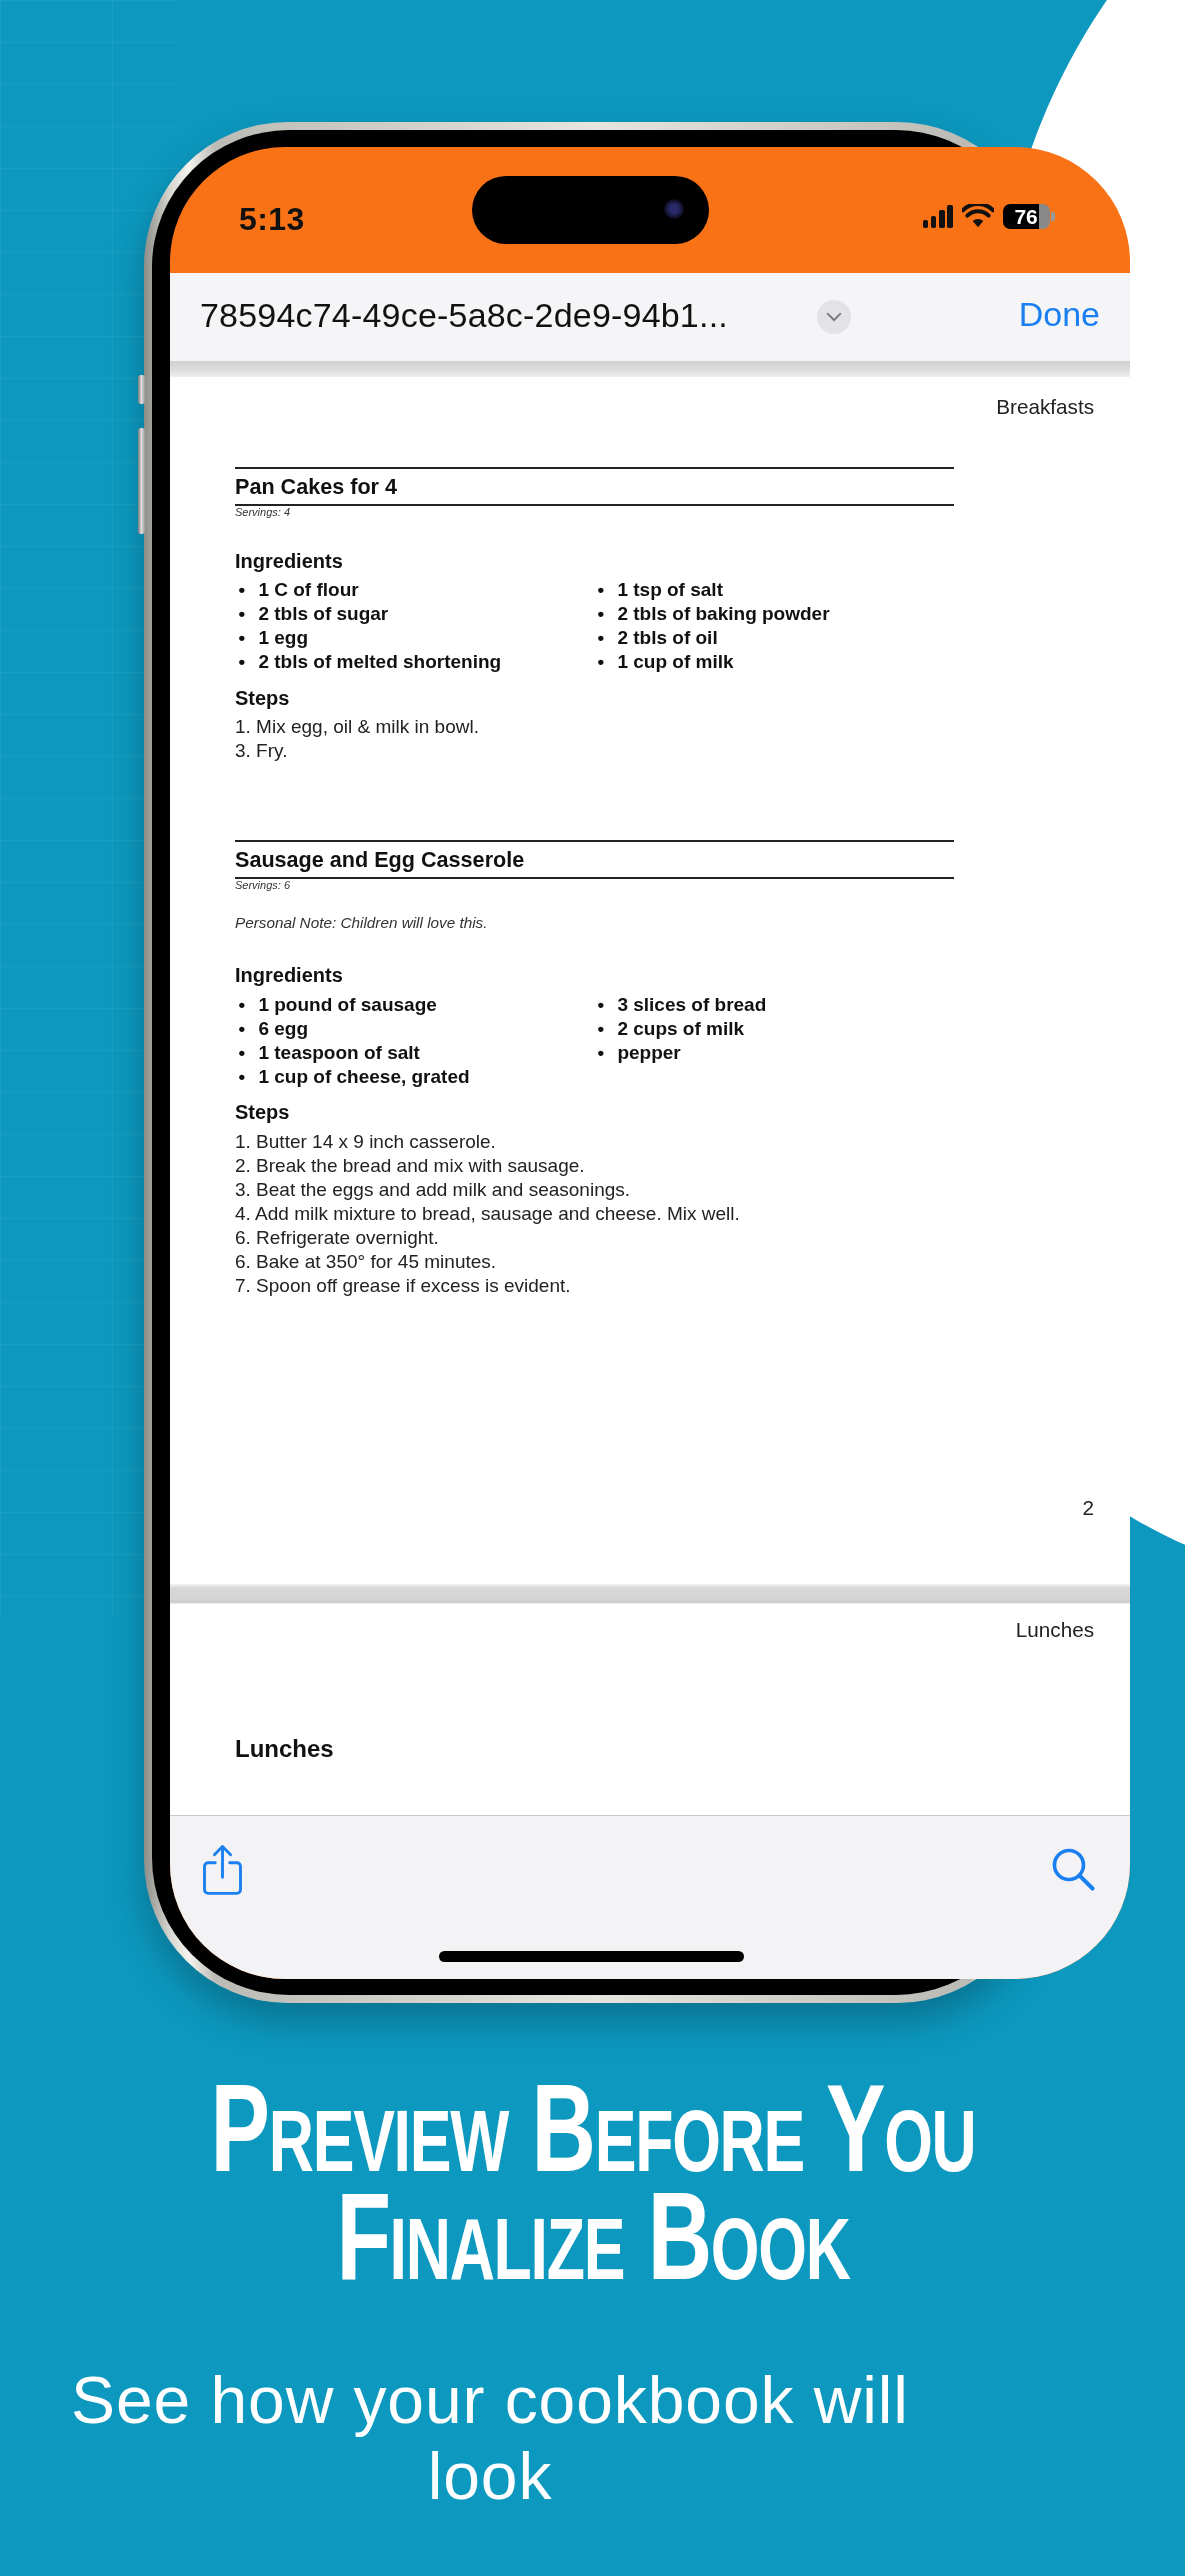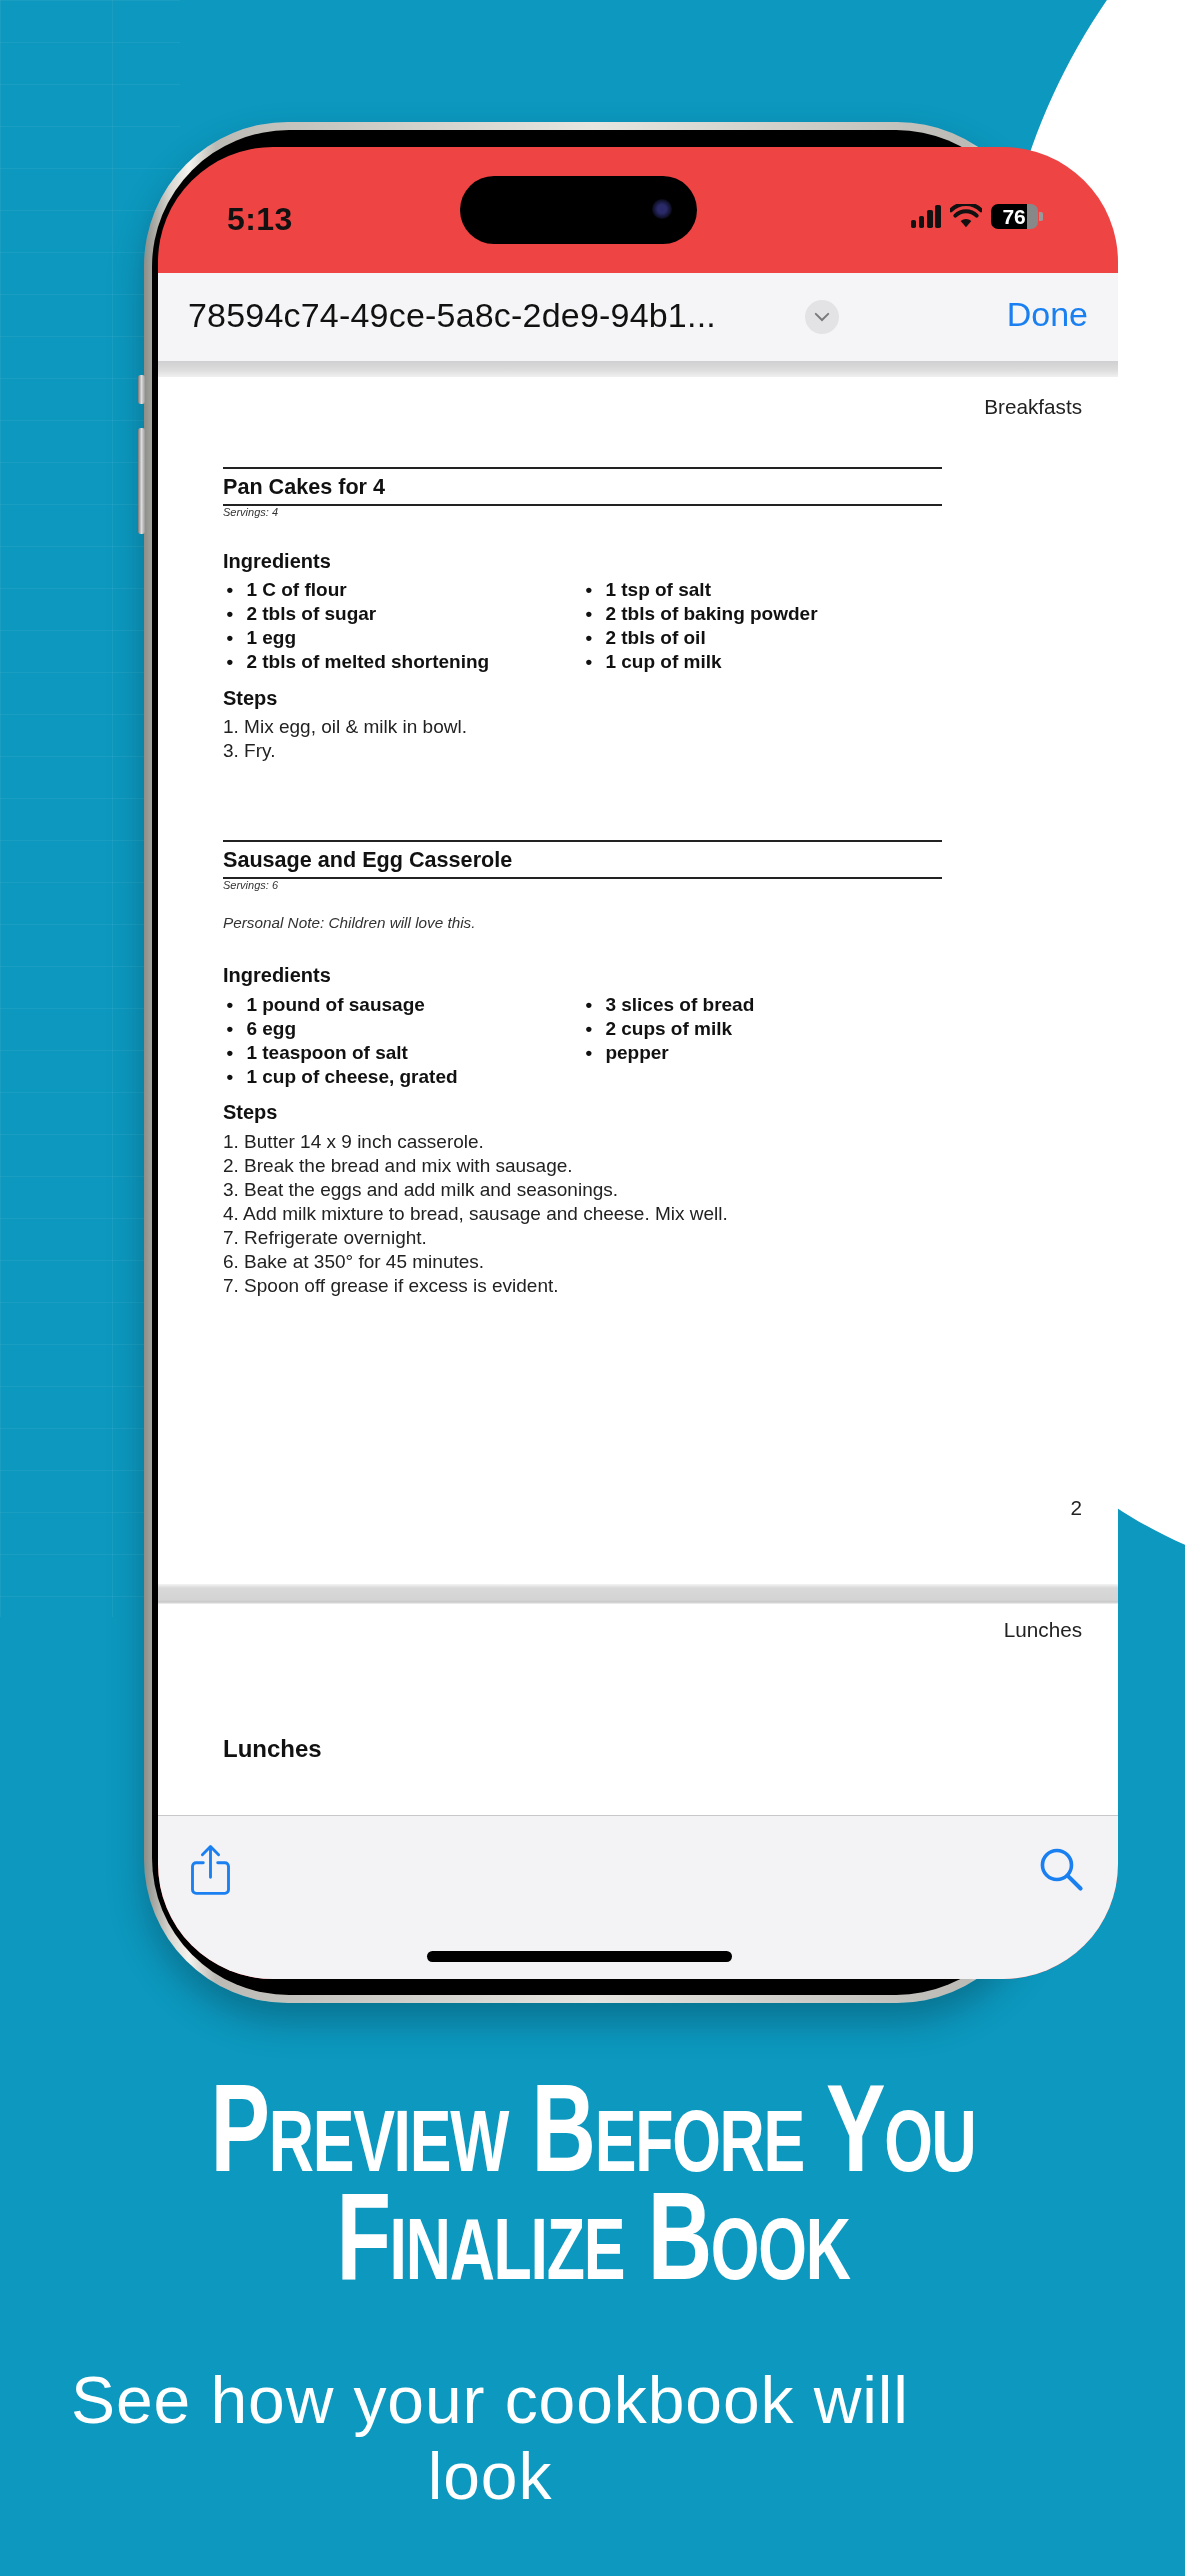--- a/index.html
+++ b/index.html
@@ -26,22 +26,22 @@
     border-radius: 144px;
     background: linear-gradient(90deg, #8d8d88 0%, #d9d8d2 3%, #f4f3ee 5%, #bcbab4 8%, #e6e5df 50%, #bcbab4 92%, #f4f3ee 95%, #d9d8d2 97%, #8d8d88 100%);
     box-shadow: 0 18px 36px rgba(0,0,0,0.25);
   }
   .phone-bezel {
     position: absolute; left: 8px; top: 8px; right: 8px; bottom: 8px;
     border-radius: 137px; background: #000;
   }
   .side-btn { position: absolute; background: linear-gradient(90deg,#777,#ddd,#999); border-radius: 2.7px; }
   .screen {
-    position: absolute; left: 158px; top: 147px; width: 960px; height: 1832px;
-    border-radius: 115px; overflow: hidden; background: #ef4444;
+    position: absolute; left: 170px; top: 147px; width: 960px; height: 1832px;
+    border-radius: 115px; overflow: hidden; background: #f97316;
   }
   .status-bar { position: absolute; left: 0; top: 0; width: 100%; height: 126px; }
   .time { position: absolute; left: 69px; top: 54px; font-size: 32px; font-weight: 700; color: #111; letter-spacing: 0.4px; }
   .island { position: absolute; left: 302px; top: 29px; width: 237px; height: 68px; border-radius: 36px; background: #000; }
   .island-cam { position: absolute; right: 25px; top: 23.4px; width: 20px; height: 20px; border-radius: 50%; background: radial-gradient(circle, #2a2a6a 30%, #0a0a1a 70%); }
   .status-icons { position: absolute; right: 75px; top: 57px; display: flex; align-items: center; gap: 9px; }
   .signal { display: flex; align-items: flex-end; gap: 2.7px; height: 23.4px; }
   .signal span { width: 5.4px; background: #111; border-radius: 1.8px; }
   .battery { position: relative; width: 47px; height: 25px; border-radius: 7.2px; background: linear-gradient(90deg, #000 76%, #888 76%); color: #fff; font-size: 21px; font-weight: 700; display: flex; align-items: center; justify-content: center; }
   .battery-tip { width: 3.6px; height: 9px; background: #999; border-radius: 0 1.8px 1.8px 0; margin-left: 1.8px; }
@@ -197,21 +197,21 @@
             <li>2 cups of milk</li>
             <li>pepper</li>
           </ul>
         </div>
         <div class="steps-label">Steps</div>
         <ul class="steps">
           <li>1. Butter 14 x 9 inch casserole.</li>
           <li>2. Break the bread and mix with sausage.</li>
           <li>3. Beat the eggs and add milk and seasonings.</li>
           <li>4. Add milk mixture to bread, sausage and cheese. Mix well.</li>
-          <li>7. Refrigerate overnight.</li>
+          <li>6. Refrigerate overnight.</li>
           <li>6. Bake at 350° for 45 minutes.</li>
           <li>7. Spoon off grease if excess is evident.</li>
         </ul>
       </div>
 
       <span class="page-num">2</span>
     </div>
 
     <div class="page-break"></div>
 

